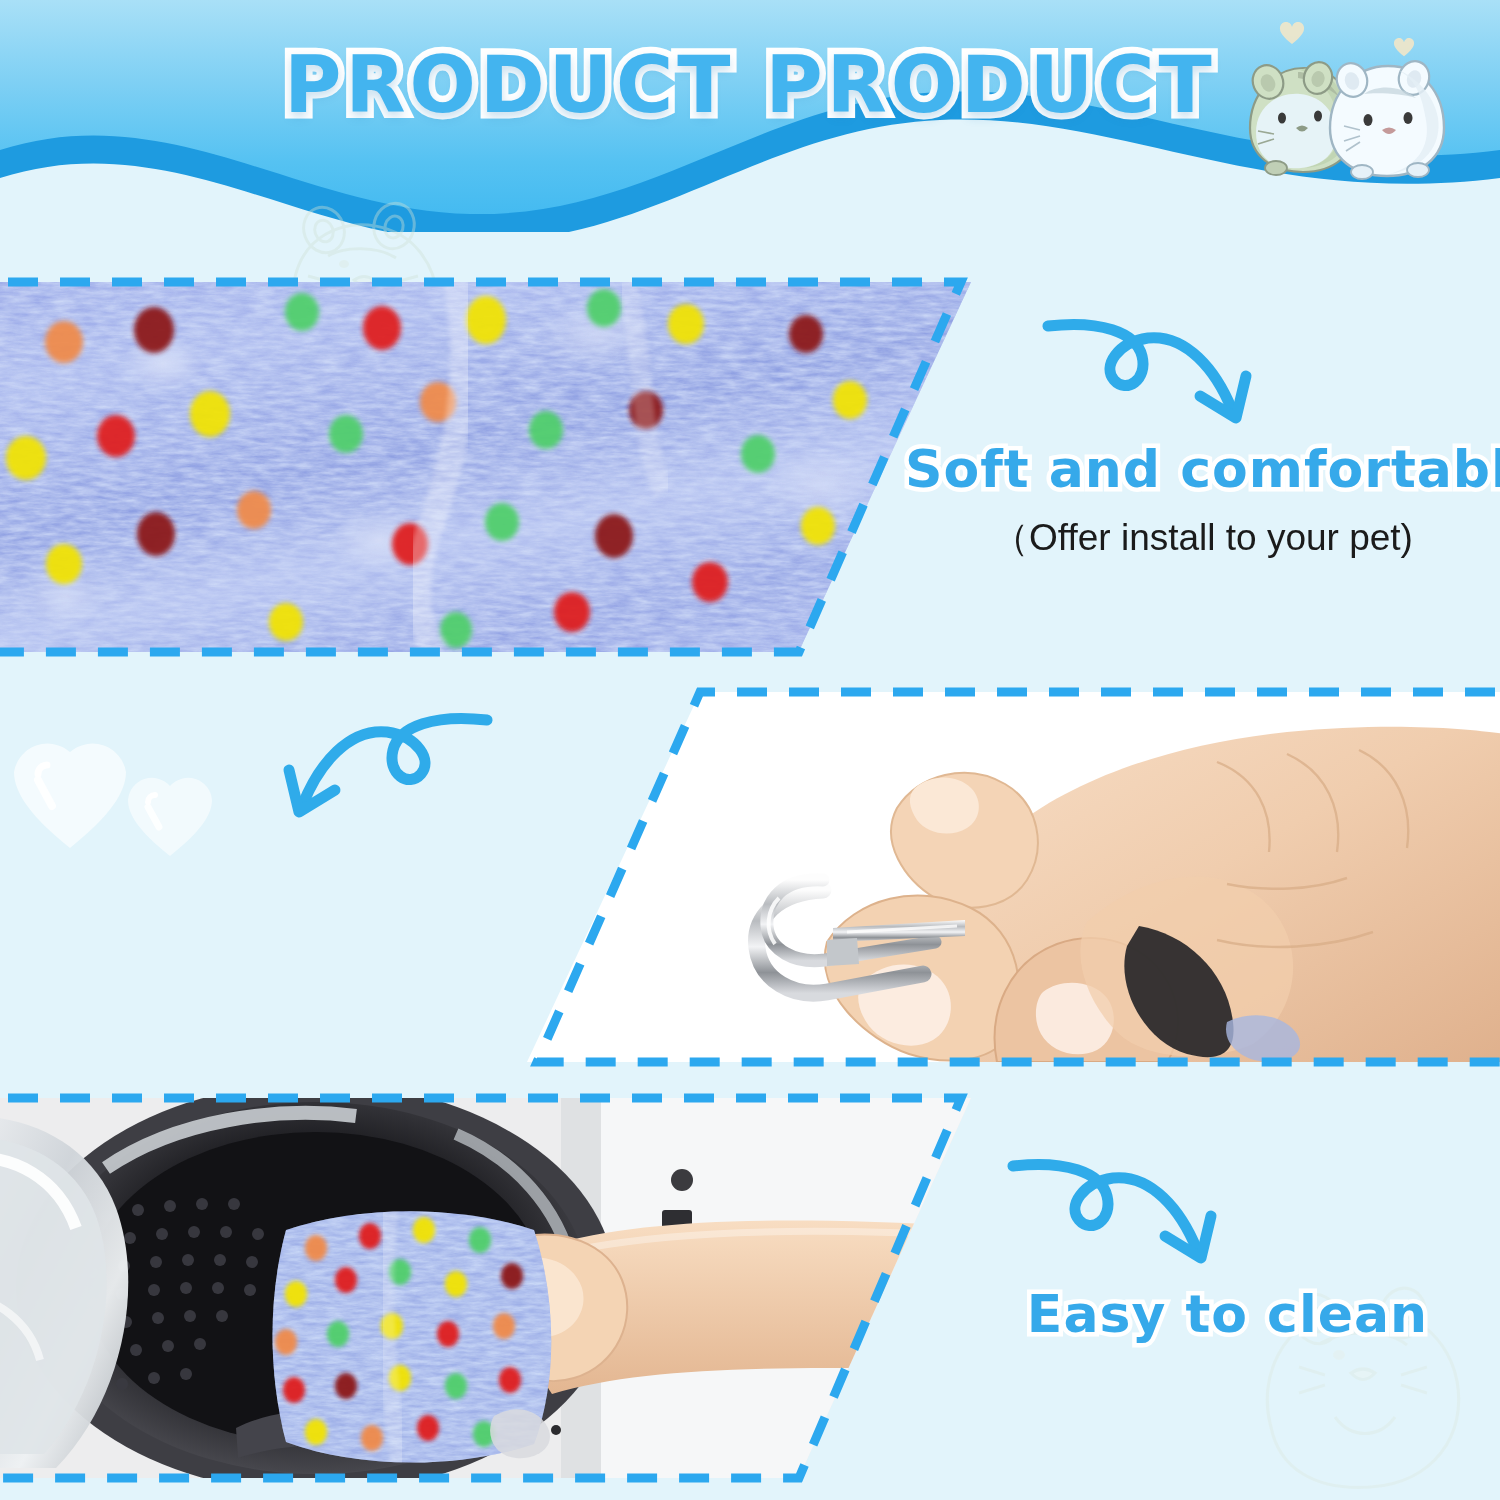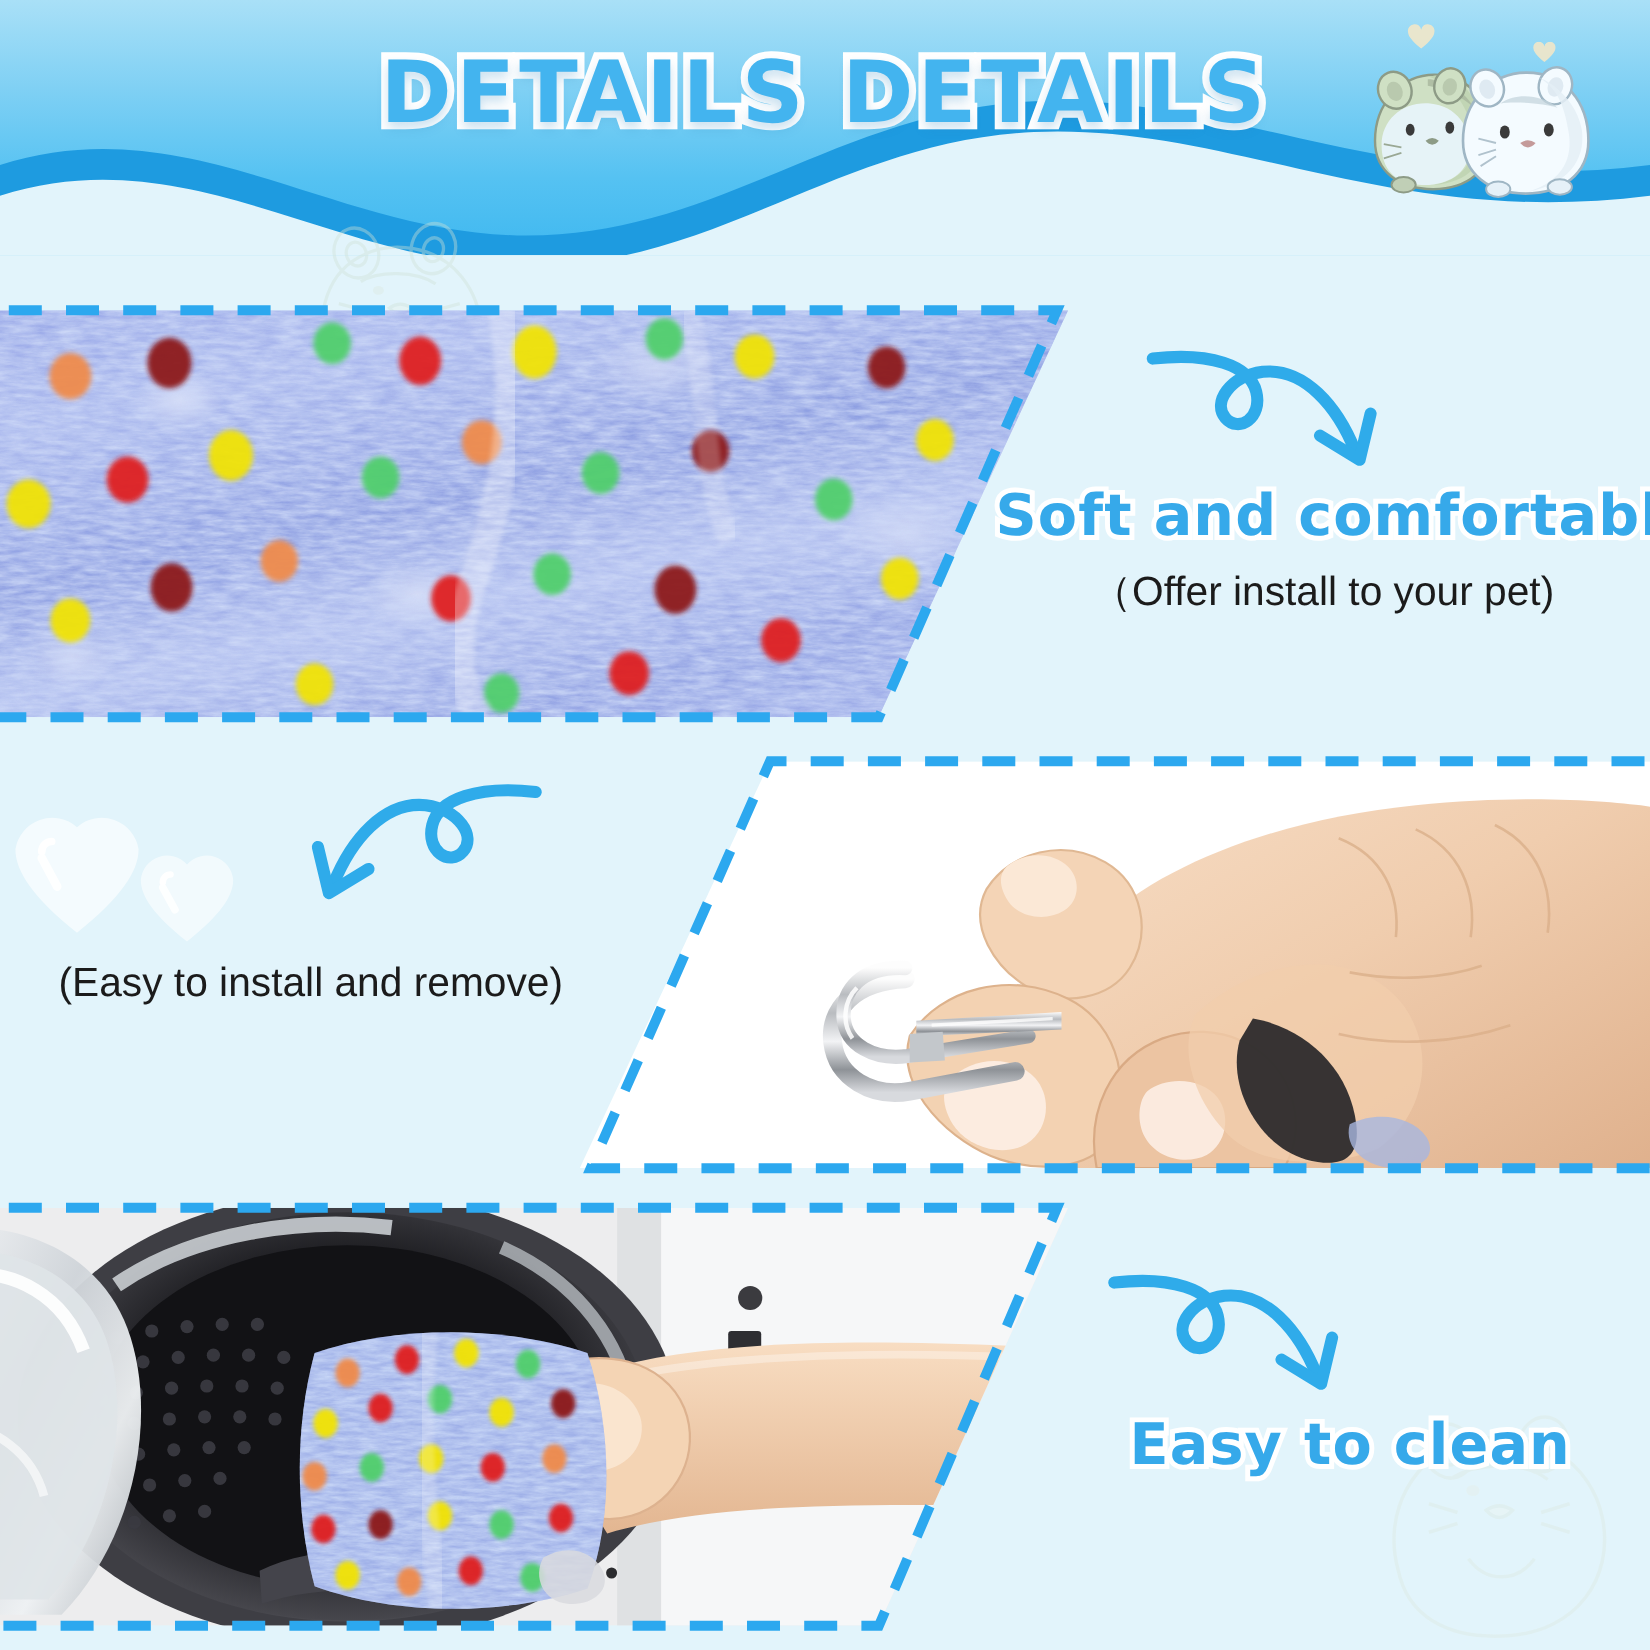--- a/index.html
+++ b/index.html
@@ -186,21 +186,21 @@
 
   <div class="header">
     <div class="header-bg"></div>
 
     <svg class="header-wave" viewBox="0 0 1500 232" preserveAspectRatio="none">
       <path d="M0,150 C170,96 300,210 470,214 C650,218 760,100 940,92 C1120,84 1260,180 1500,150 L1500,232 L0,232 Z" fill="#1e9be0"></path>
       <path d="M0,178 C170,124 300,238 470,242 C650,246 760,128 940,120 C1120,112 1260,208 1500,178 L1500,232 L0,232 Z" fill="#e2f4fb"></path>
     </svg>
 
     <div class="title-wrap">
-      <span class="title">DETAILS DETAILS</span>
+      <span class="title">PRODUCT PRODUCT</span>
     </div>
 
     <svg class="mini-heart" style="right:195px; top:22px;" width="26" height="24" viewBox="0 0 26 24">
       <path d="M13 22 C4 15 1 10 1 7 A6 6 0 0 1 13 5 A6 6 0 0 1 25 7 C25 10 22 15 13 22 Z" fill="#f7e7c6" opacity=".85"></path>
     </svg>
     <svg class="mini-heart" style="right:85px; top:38px;" width="22" height="20" viewBox="0 0 26 24">
       <path d="M13 22 C4 15 1 10 1 7 A6 6 0 0 1 13 5 A6 6 0 0 1 25 7 C25 10 22 15 13 22 Z" fill="#f7e7c6" opacity=".85"></path>
     </svg>
 
     <svg class="mascot-pair" viewBox="0 0 210 150">
@@ -553,20 +553,19 @@
       <path d="M160 78 L196 100 L206 58"></path>
     </g>
   </svg>
 
   <div class="callout c1">
     <div class="headline">Soft and comfortable</div>
     <div class="subline">（Offer install to your pet)</div>
   </div>
 
   <div class="callout c2">
-    <div class="subline">(Easy to install and remove)</div>
   </div>
 
   <div class="callout c3">
     <div class="headline">Easy to clean</div>
   </div>
 
 </div>
 
 </body></html>

